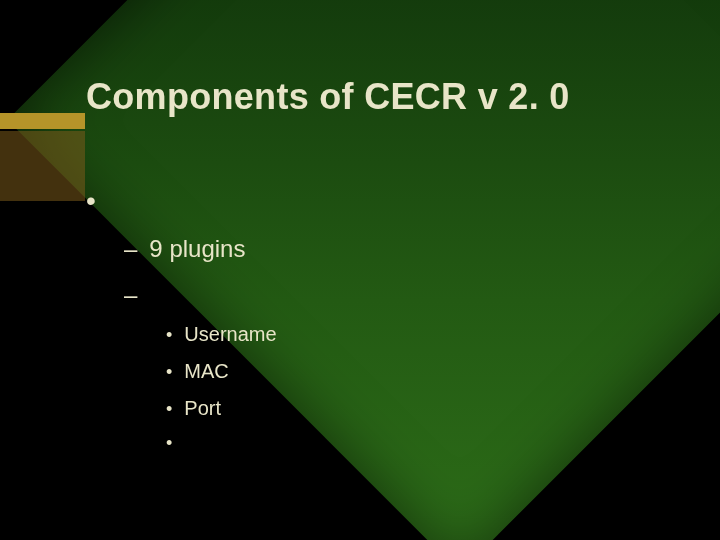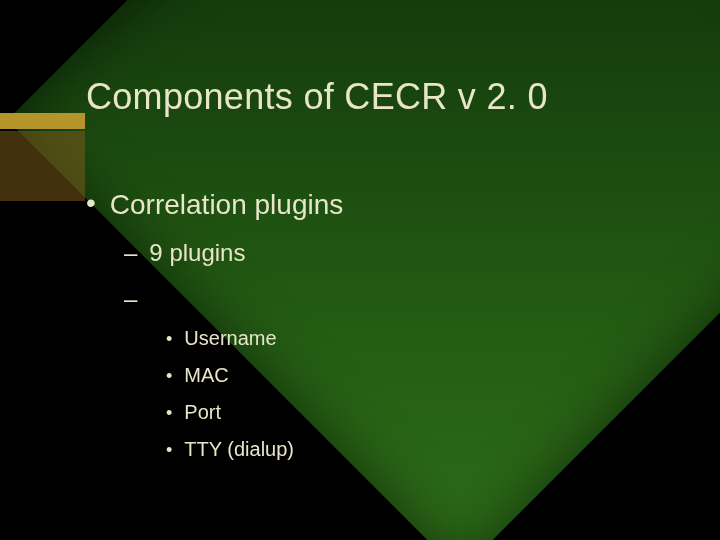--- a/index.html
+++ b/index.html
@@ -49,20 +49,21 @@
     opacity: 0.55;
     filter: blur(0.3px);
   }
   .title {
     position: absolute;
     top: 76px;
     left: 86px;
     font-size: 36px;
     color: #e8e5c8;
     letter-spacing: 0.3px;
+    font-weight: bold;
   }
   .body {
     position: absolute;
     top: 175px;
     left: 86px;
     right: 40px;
     color: #e8e5c8;
   }
   .lvl1 {
     font-size: 28px;
@@ -106,21 +107,20 @@
   <div class="bg-square"></div>
   <div class="accent-bar"></div>
   <div class="accent-block"></div>
 
   <div class="title">Components of CECR v 2. 0</div>
 
   <div class="body">
 
     <div class="lvl1">
       <span class="bullet">•</span>
-      <span>Correlation plugins</span>
     </div>
 
     <div class="lvl2">
       <span class="dash">–</span>
       <span>9 plugins</span>
     </div>
 
     <div class="lvl2">
       <span class="dash">–</span>
     </div>
@@ -135,17 +135,16 @@
       <span>MAC</span>
     </div>
 
     <div class="lvl3">
       <span class="bullet">•</span>
       <span>Port</span>
     </div>
 
     <div class="lvl3">
       <span class="bullet">•</span>
-      <span>TTY (dialup)</span>
     </div>
 
   </div>
 </div>
 
 </body></html>

